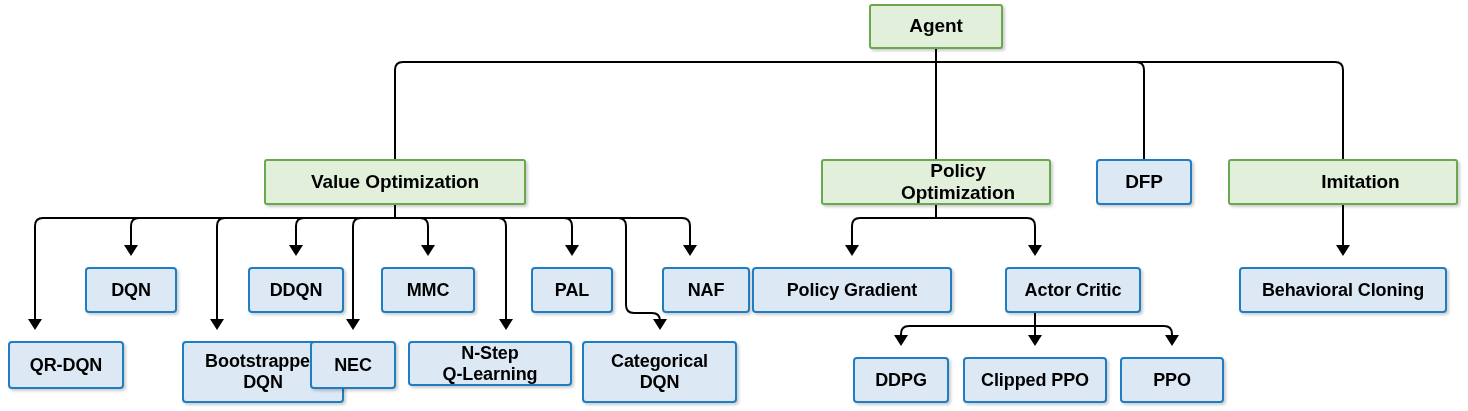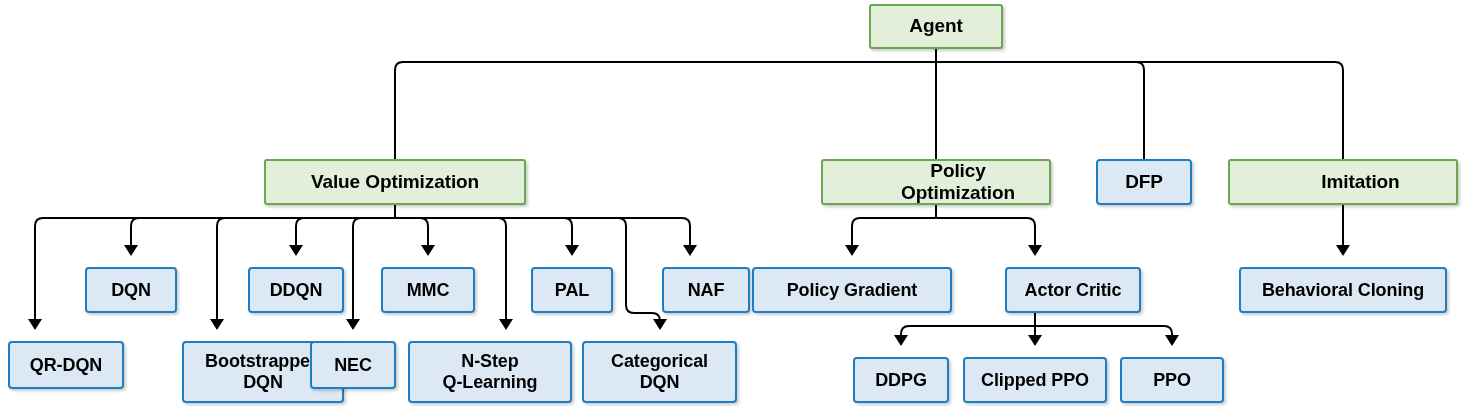--- a/index.html
+++ b/index.html
@@ -144,21 +144,21 @@
       <div class="node node-algorithm" style="left: 8px; top: 341px; width: 116px; height: 48px; font-size: 18px;">
         <span class="node-label">QR-DQN</span>
       </div>
       <div class="node node-algorithm" style="left: 136px; top: 341px; width: 162px; height: 62px; font-size: 18px; margin-left: 46px;">
         <span class="node-label">Bootstrapped
 DQN</span>
       </div>
       <div class="node node-algorithm" style="left: 310px; top: 341px; width: 86px; height: 48px; font-size: 18px;">
         <span class="node-label">NEC</span>
       </div>
-      <div class="node node-algorithm" style="left: 408px; top: 341px; width: 164px; height: 62px; font-size: 18px;">
+      <div class="node node-algorithm" style="left: 408px; top: 341px; width: 164px; height: 45px; font-size: 18px;">
         <span class="node-label">N-Step
 Q-Learning</span>
       </div>
       <div class="node node-algorithm" style="left: 582px; top: 341px; width: 155px; height: 62px; font-size: 18px;">
         <span class="node-label">Categorical
 DQN</span>
       </div>
       <div class="node node-algorithm" style="left: 853px; top: 357px; width: 96px; height: 46px; font-size: 18px;">
         <span class="node-label">DDPG</span>
       </div>

